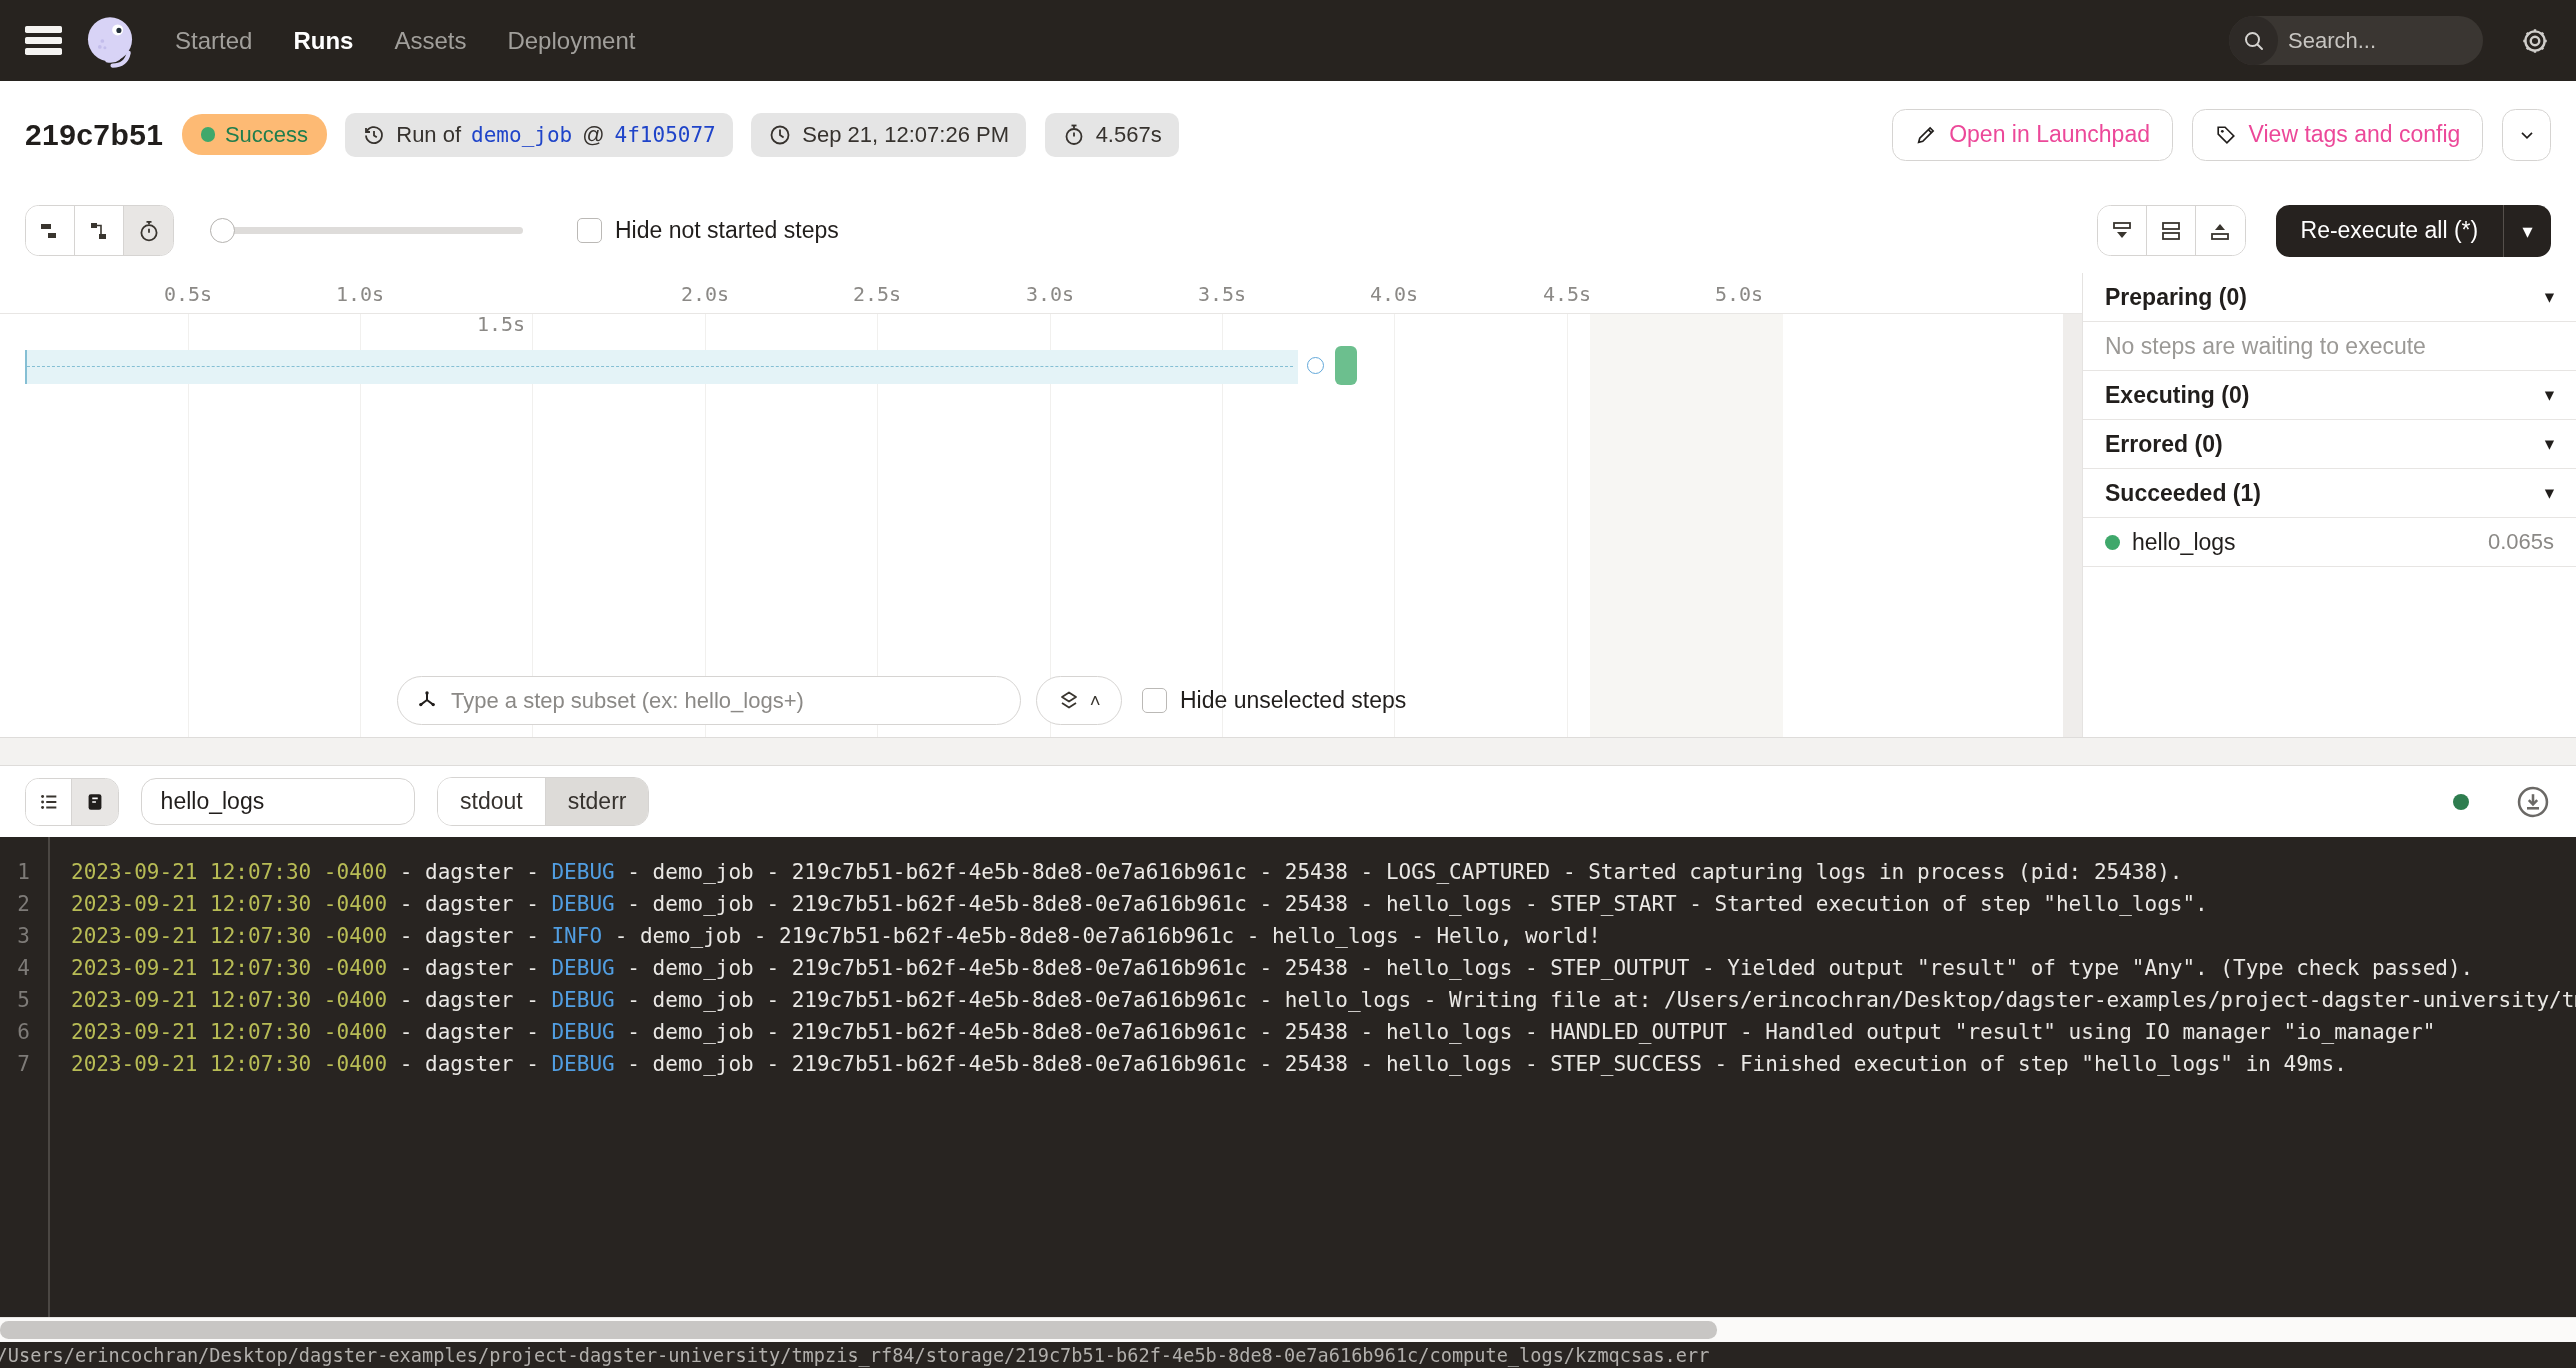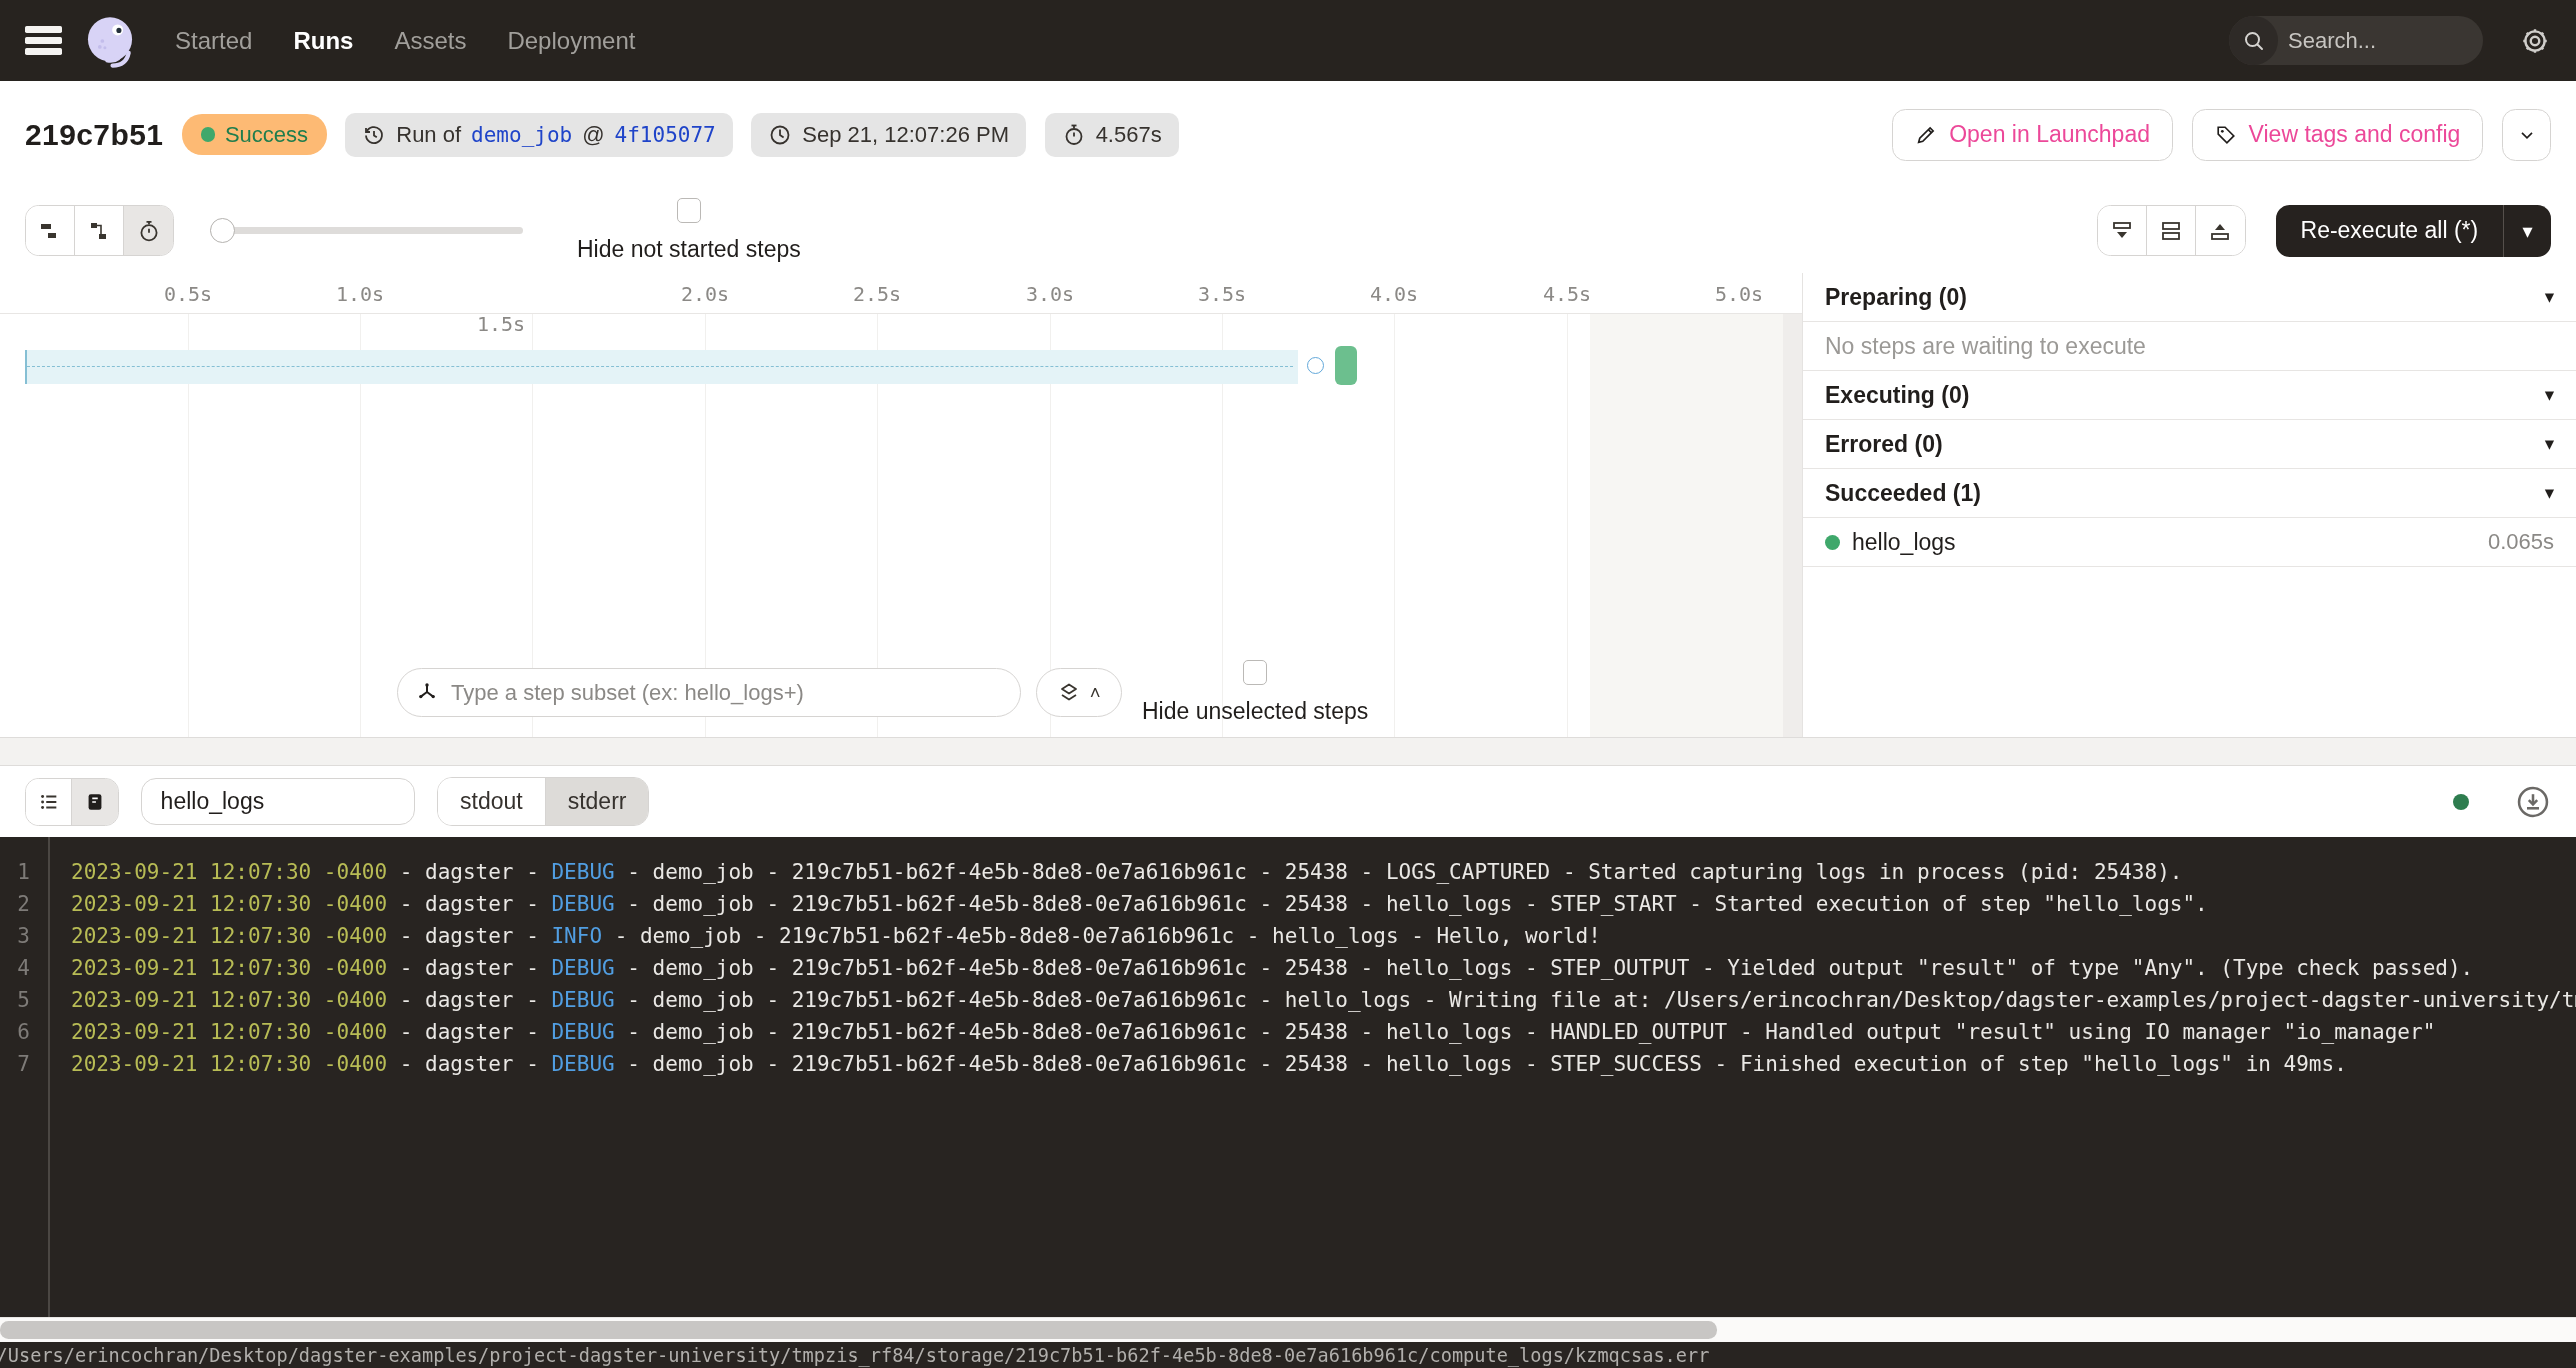--- a/index.html
+++ b/index.html
@@ -37,32 +37,32 @@
 
   
   .toolbar { height:85px; display:flex; align-items:center; padding:0 25px; flex:none; background:#fff; }
   .seggroup { display:flex; border:0.8px solid #d6d4d2; border-radius:13.5px; overflow:hidden; background:#fff; }
   .segbtn { width:49px; height:49px; display:flex; align-items:center; justify-content:center; color:#39352f; cursor:pointer; background:#fff; border-right:0.8px solid #d6d4d2; }
   .segbtn:last-child { border-right:none; }
   .segbtn.active { background:#e8e6e4; }
   .slider { margin-left:36px; width:313px; height:25px; position:relative; display:flex; align-items:center; cursor:pointer; }
   .slider .track { width:100%; height:7.6px; background:#dedcda; border-radius:4.2px; }
   .slider .knob { position:absolute; left:0; top:0; width:25px; height:25px; border-radius:50%; background:#fff; border:1.7px solid #b5b3b0; }
-  .chk-row { display:flex; align-items:center; gap:13.5px; margin-left:54px; cursor:pointer;flex-direction:column; }
+  .chk-row { display:flex; align-items:center; gap:13.5px; margin-left:54px; cursor:pointer; }
   .checkbox { width:24.5px; height:24.5px; border:1.7px solid #bbb9b6; border-radius:5px; background:#fff; }
   .chk-label { font-size:23px; color:#211e1c; }
   .tb-spacer { flex:1; }
   .btn-dark { margin-left:30px; height:52px; background:#26221f; border-radius:13.5px; display:flex; align-items:stretch; color:#fff; cursor:pointer; overflow:hidden; }
   .btn-dark .lbl { display:flex; align-items:center; padding:0 25px; font-size:23px; }
   .btn-dark .divider { width:0.8px; background:#55504b; }
   .btn-dark .caret { width:47px; display:flex; align-items:center; justify-content:center; font-size:20px; }
 
   
   .main-top { height:464px; display:flex; flex:none; }
-  .gantt-pane { width:1803px; position:relative; border-right:0.8px solid #e5e3e1; background:#fff; flex:none; }
+  .gantt-pane { width:2083px; position:relative; border-right:0.8px solid #e5e3e1; background:#fff; flex:none; }
   .timeline { height:41px; border-bottom:0.8px solid #e8e6e4; position:relative; }
   .tick { position:absolute; top:8.5px; transform:translateX(-50%); font-family:"DejaVu Sans Mono", monospace; font-size:20px; color:#8b8986; }
   .grid { position:absolute; top:41px; left:0; right:18.6px; bottom:0; overflow:hidden; }
   .gridlines { position:absolute; inset:0; }
   .gridline { position:absolute; top:0; bottom:0; width:0.8px; background:#f1f0ee; }
   .after-run-overlay { position:absolute; left:1590px; width:193px; top:0; bottom:0; background:#f7f6f3; }
   .wait-band { position:absolute; left:25px; top:36px; width:1273px; height:34px; background:#e4f3f7; }
   .wait-edge { position:absolute; left:0; top:0; bottom:0; width:1.7px; background:#85bfd4; }
   .wait-dash { position:absolute; left:1.7px; right:5px; top:16px; border-top:1.7px dashed #85bfd4; }
   .marker-circle { position:absolute; left:1307px; top:43px; width:17px; height:17px; border:1.7px solid #62a8da; border-radius:50%; }

